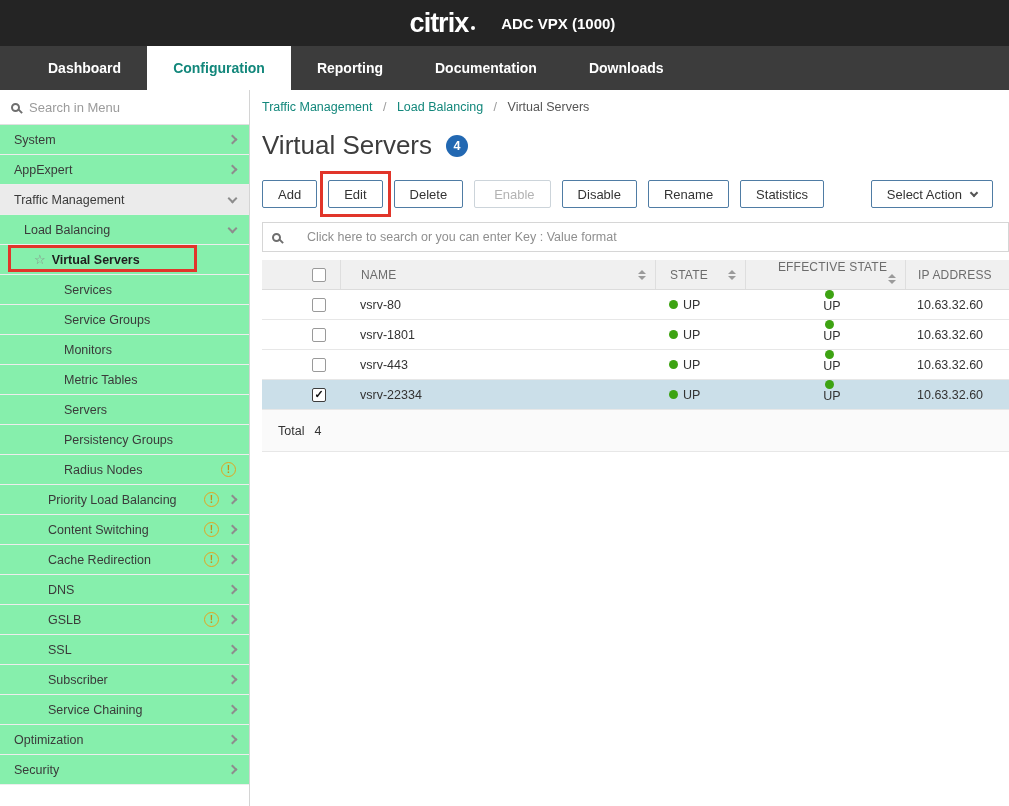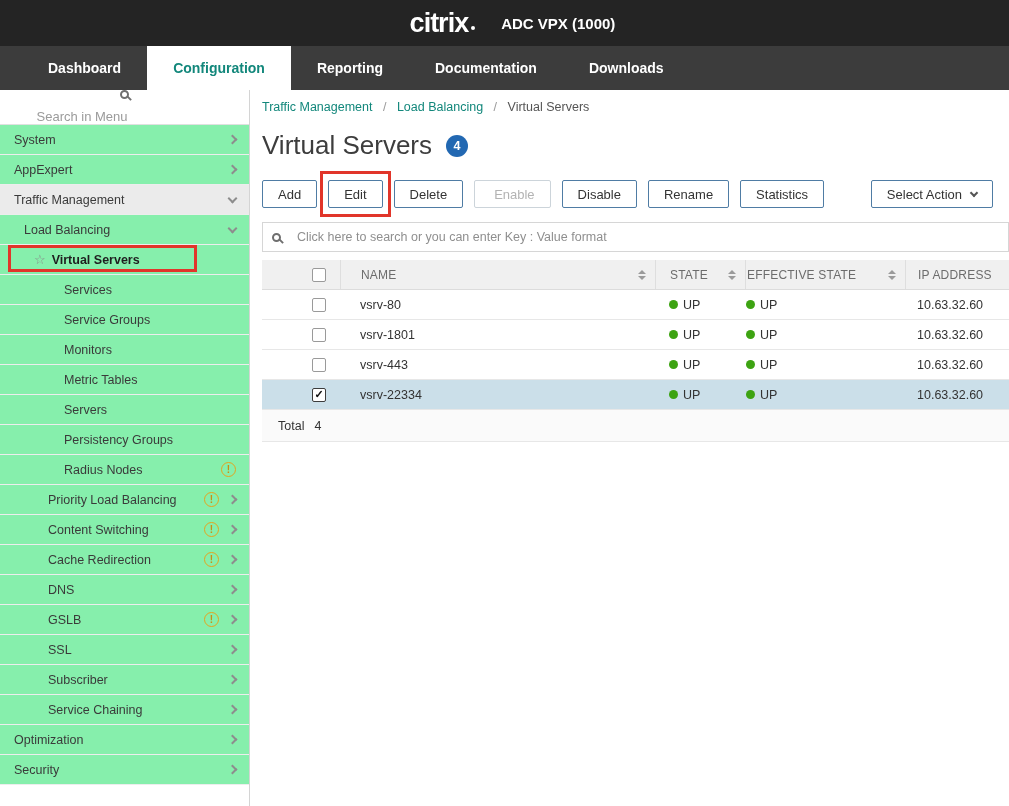--- a/index.html
+++ b/index.html
@@ -16,21 +16,21 @@
   
   .nav { height:44px; background:#3c3c3c; display:flex; padding-left:22px; }
   .tab { color:#fff; font-size:14px; font-weight:bold; line-height:44px; padding:0 26px; cursor:pointer; }
   .tab.active { background:#fff; color:var(--accent,#12877b); }
 
   
   .bodyrow { display:flex; height:716px; }
 
   
   .sidebar { width:250px; flex:none; border-right:1px solid #d4d4d4; background:#fff; overflow:hidden; }
-  .sb-search { height:35px; border-bottom:1px solid #e0e0e0; display:flex; align-items:center; padding:0 11px; gap:9px;flex-direction:column; }
+  .sb-search { height:35px; border-bottom:1px solid #e0e0e0; display:flex; align-items:center; padding:0 11px; gap:9px; }
   .sb-search input { border:none; outline:none; font-size:13px; color:#444; flex:1; background:transparent; }
   .sb-search input::placeholder { color:#9b9b9b; }
   .mag { width:9px; height:9px; border:2px solid #6f6f6f; border-radius:50%; position:relative; flex:none; }
   .mag::after { content:""; position:absolute; width:6px; height:2px; background:#6f6f6f; transform:rotate(45deg); right:-5px; bottom:-2px; }
 
   .sb-item { height:30px; display:flex; align-items:center; border-bottom:1px solid #ededed; font-size:12.5px; color:#3a3a3a; position:relative; cursor:pointer; background:#86efac; }
   .lvl0 { padding-left:14px; }
   .lvl1 { padding-left:24px; }
   .lvl1b{ padding-left:48px; }
   .lvl2 { padding-left:64px; }
@@ -61,46 +61,46 @@
 
   .toolbar { display:flex; align-items:center; margin-top:19px; gap:11px; padding-right:16px; }
   .btn { height:28px; padding:0 15px; background:#fff; border:1px solid var(--button-border,#4f7ca4); border-radius:2px; font-size:13px; color:#333; font-family:inherit; cursor:pointer; }
   .btn.disabled { color:#b3b3b3; border-color:#ccd4da; cursor:default;padding-left:19px; }
   .edit-wrap { position:relative; display:inline-block; }
   .callout-edit { position:absolute; left:-8px; right:-8px; top:-9px; bottom:-9px; border:3px solid var(--callout,#e1352a); pointer-events:none; }
   .spacer { flex:1; }
   .select-action { display:flex; align-items:center; gap:9px; }
   .select-action .chev { border-color:#555; width:6px; height:6px; margin-top:-2px; }
 
-  .search-bar { margin-top:14px; height:30px; border:1px solid #d6d6d6; display:flex; align-items:center; gap:16px; padding:0 9px; background:#fff; }
+  .search-bar { margin-top:14px; height:30px; border:1px solid #d6d6d6; display:flex; align-items:center; gap:26px; padding:0 9px; background:#fff; }
   .search-bar input { flex:1; border:none; outline:none; font-size:12.5px; color:#555; background:transparent; }
   .search-bar input::placeholder { color:#8f8f8f; }
 
   
   .table { margin-top:8px; }
   .thead { display:flex; height:30px; background:#f0f0f0; align-items:center; border-bottom:1px solid #dcdcdc; }
   .th { font-size:12px; color:#6c6c6c; display:flex; align-items:center; height:100%; border-left:1px solid #dedede; letter-spacing:0.2px; }
   .c-check { width:78px; padding-left:50px; }
   .th.c-check { border-left:none; }
   .c-name  { width:315px; padding-left:20px; }
   .c-state { width:90px;  padding-left:14px; }
-  .c-eff   { width:160px; padding-left:1px; }
+  .c-eff   { width:160px; padding-left:14px;flex-direction:column; }
   .c-ip    { flex:1; padding-left:12px; }
   .sort { margin-left:auto; margin-right:9px; display:flex; flex-direction:column; gap:2px; cursor:pointer; }
   .sort .up   { width:0; height:0; border-left:4px solid transparent; border-right:4px solid transparent; border-bottom:4px solid #9a9a9a; }
   .sort .down { width:0; height:0; border-left:4px solid transparent; border-right:4px solid transparent; border-top:4px solid #9a9a9a; }
 
   .trow { display:flex; height:30px; align-items:center; border-bottom:1px solid #e7e7e7; font-size:12.5px; color:#333; background:#fff; cursor:pointer; }
   .trow.selected { background:var(--selected-row,#cbdfe9); }
   .td { display:flex; align-items:center; height:100%; }
   .cb { width:14px; height:14px; border:1px solid #9a9a9a; background:#fff; border-radius:2px; display:flex; align-items:center; justify-content:center; font-size:11px; color:#111; cursor:pointer; flex:none; }
   .cb.checked { border-color:#3c3c3c; }
   .cb.checked::after { content:"\2713"; font-weight:bold; }
   .dot { width:9px; height:9px; border-radius:50%; background:var(--status-up,#3da312); margin-right:5px; flex:none; }
-  .tfoot { display:flex; align-items:center; height:32px; background:#fafafa; border-bottom:1px solid #e7e7e7; font-size:12.5px; color:#333; padding-left:16px; gap:10px; }
+  .tfoot { display:flex; align-items:center; height:42px; background:#fafafa; border-bottom:1px solid #e7e7e7; font-size:12.5px; color:#333; padding-left:16px; gap:10px; }
 </style>
 </head>
 <body>
 
 <div class="screen">
 
   <div class="top">
     <span class="logo">citrix</span>
     <span class="logo-dot"></span>
     <span class="app-title">ADC VPX (1000)</span>

